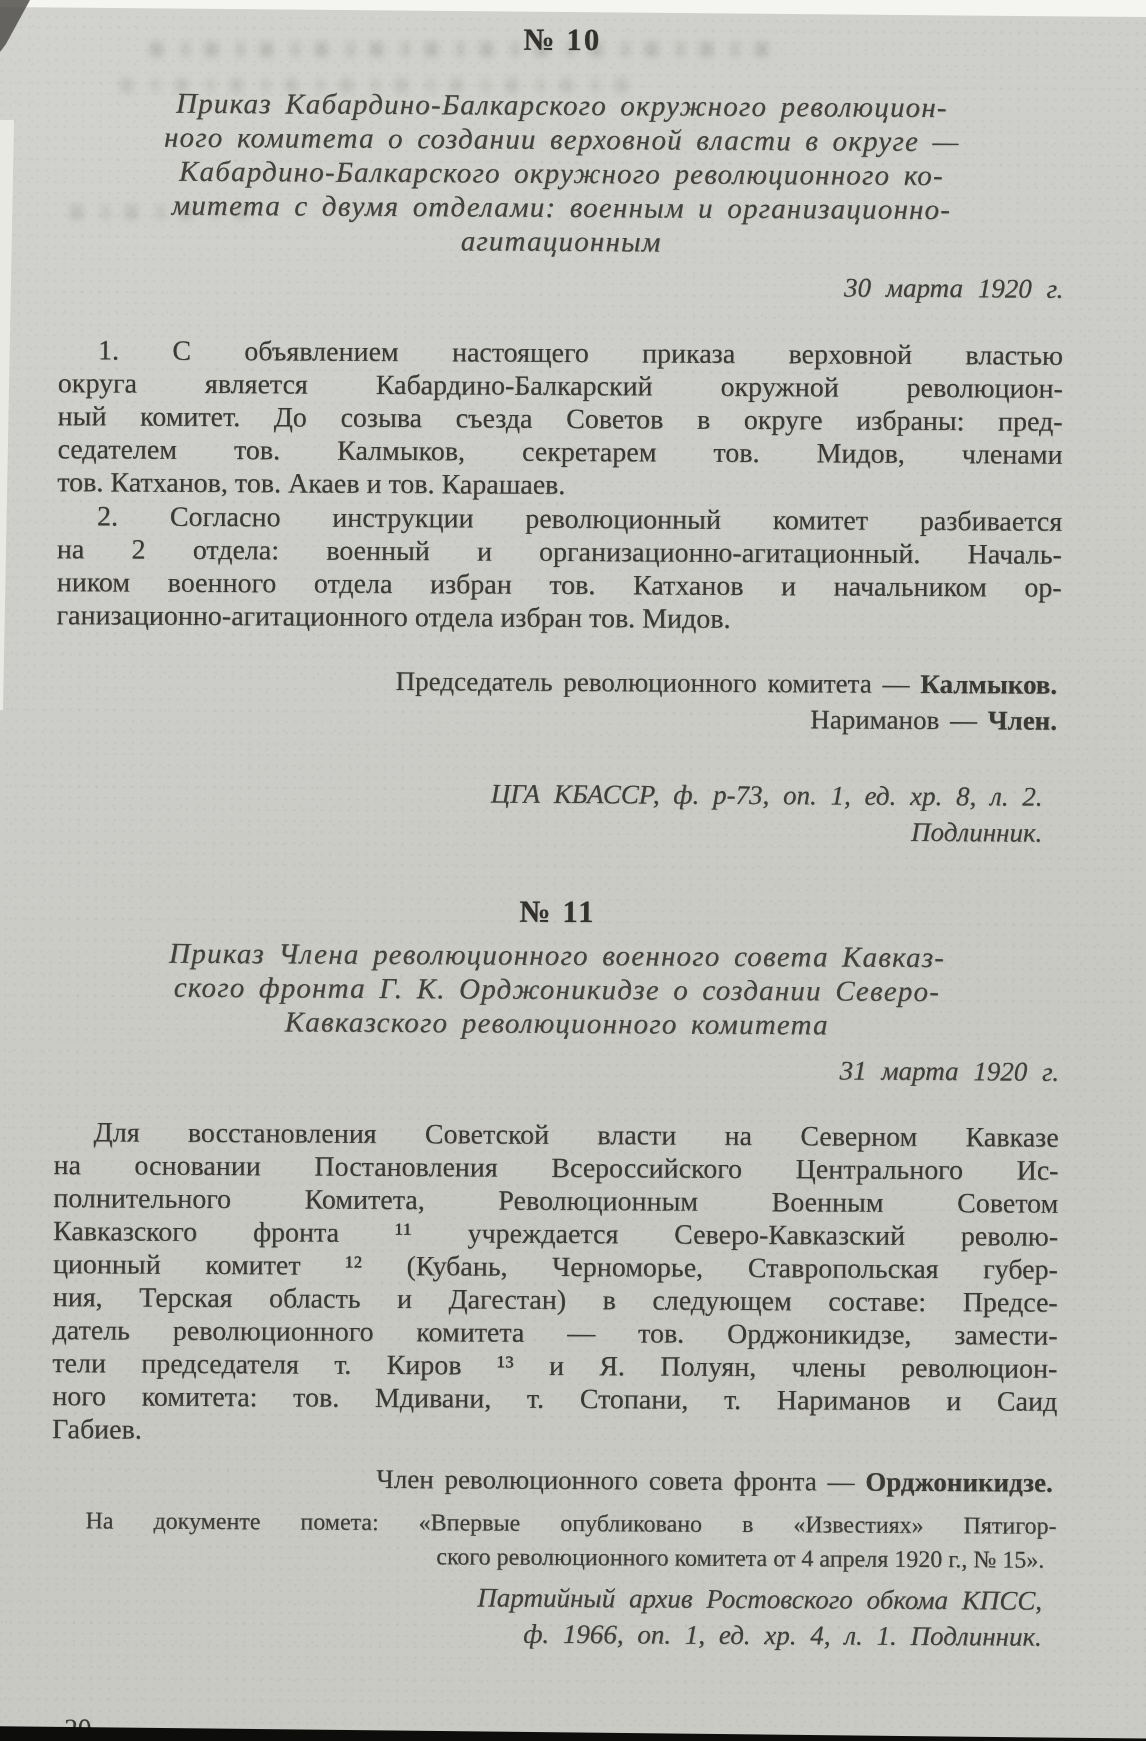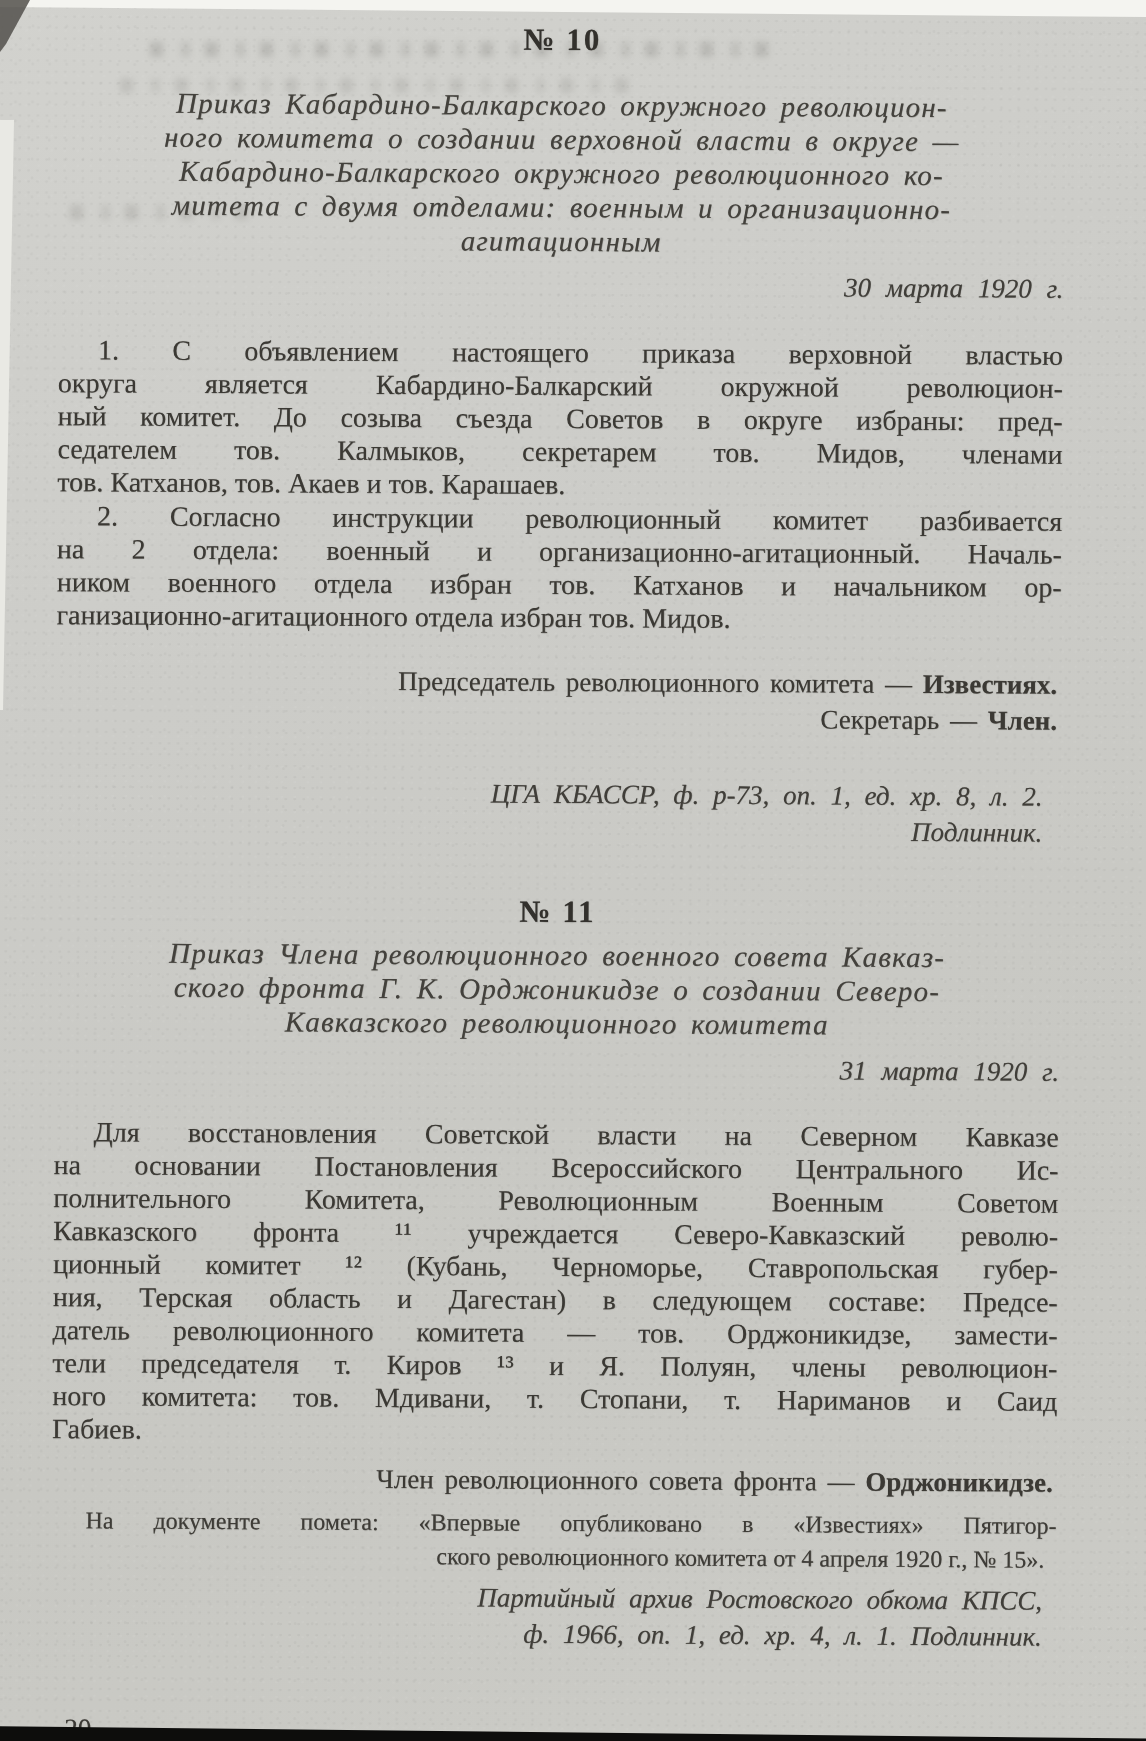--- a/index.html
+++ b/index.html
@@ -87,22 +87,22 @@
     </div>
 
   <div class="block para" style="top:502px;">
       <div class="ln">2. Согласно инструкции революционный комитет разбивается</div>
       <div class="ln">на 2 отдела: военный и организационно-агитационный. Началь-</div>
       <div class="ln">ником военного отдела избран тов. Катханов и начальником ор-</div>
       <div class="ln">ганизационно-агитационного отдела избран тов. Мидов.</div>
     </div>
 
   <div class="block sig" style="top:664px;">
-    <div class="sigline"><span>Председатель революционного комитета — </span><span class="b">Известиях.</span></div>
-    <div class="sigline"><span>Секретарь — </span><span class="b">Член.</span></div>
+    <div class="sigline"><span>Председатель революционного комитета — </span><span class="b">Калмыков.</span></div>
+    <div class="sigline"><span>Нариманов — </span><span class="b">Член.</span></div>
   </div>
 
   <div class="block src src1" style="top:776px;">
       <div class="ln">ЦГА КБАССР, ф. р-73, оп. 1, ед. хр. 8, л. 2.</div>
       <div class="ln">Подлинник.</div>
     </div>
 
   <div class="block docnum" style="top:894px;">№ 11</div>
 
   <div class="block doctitle" style="top:938px;">

